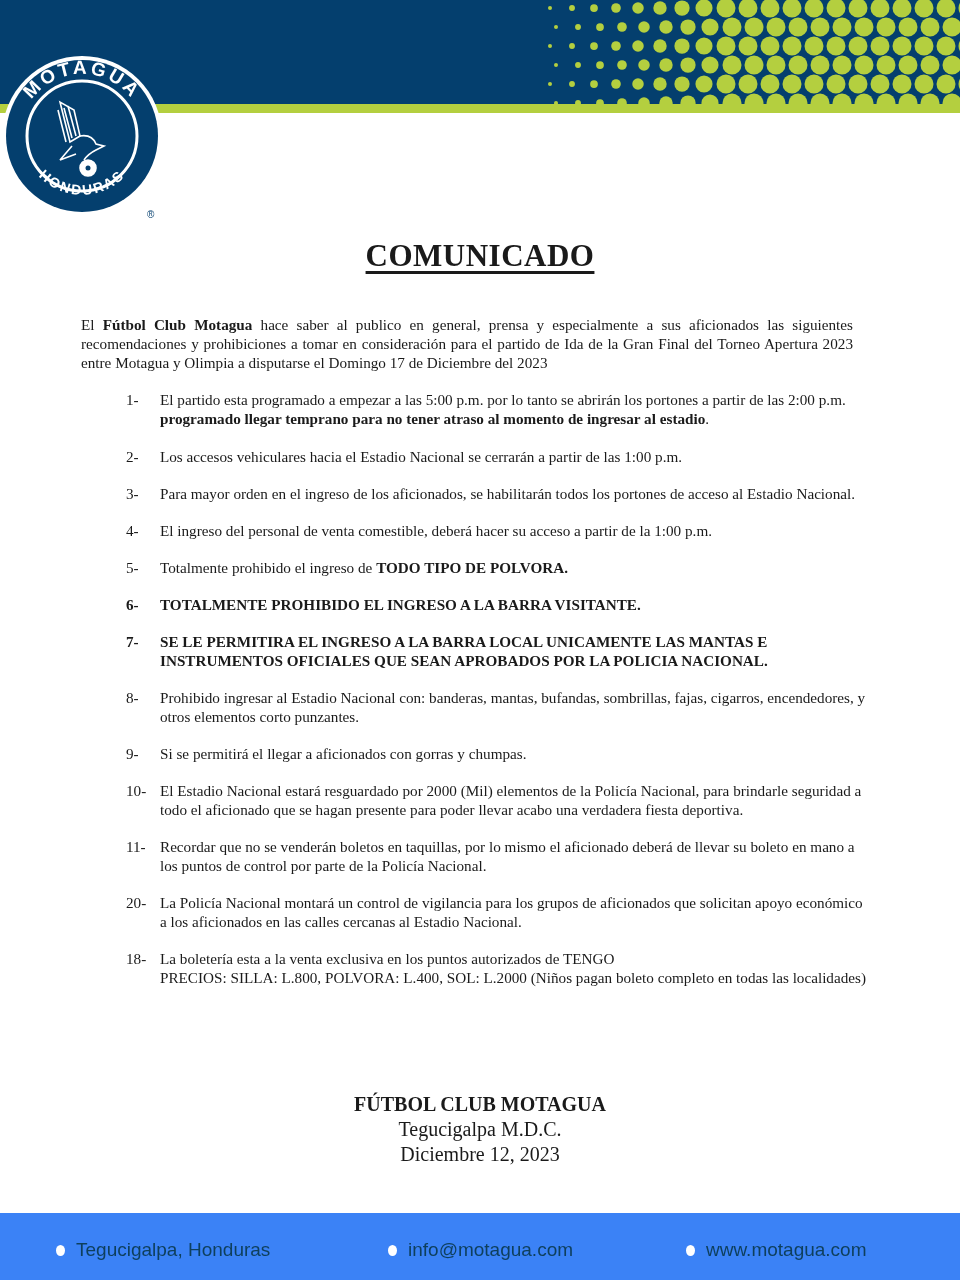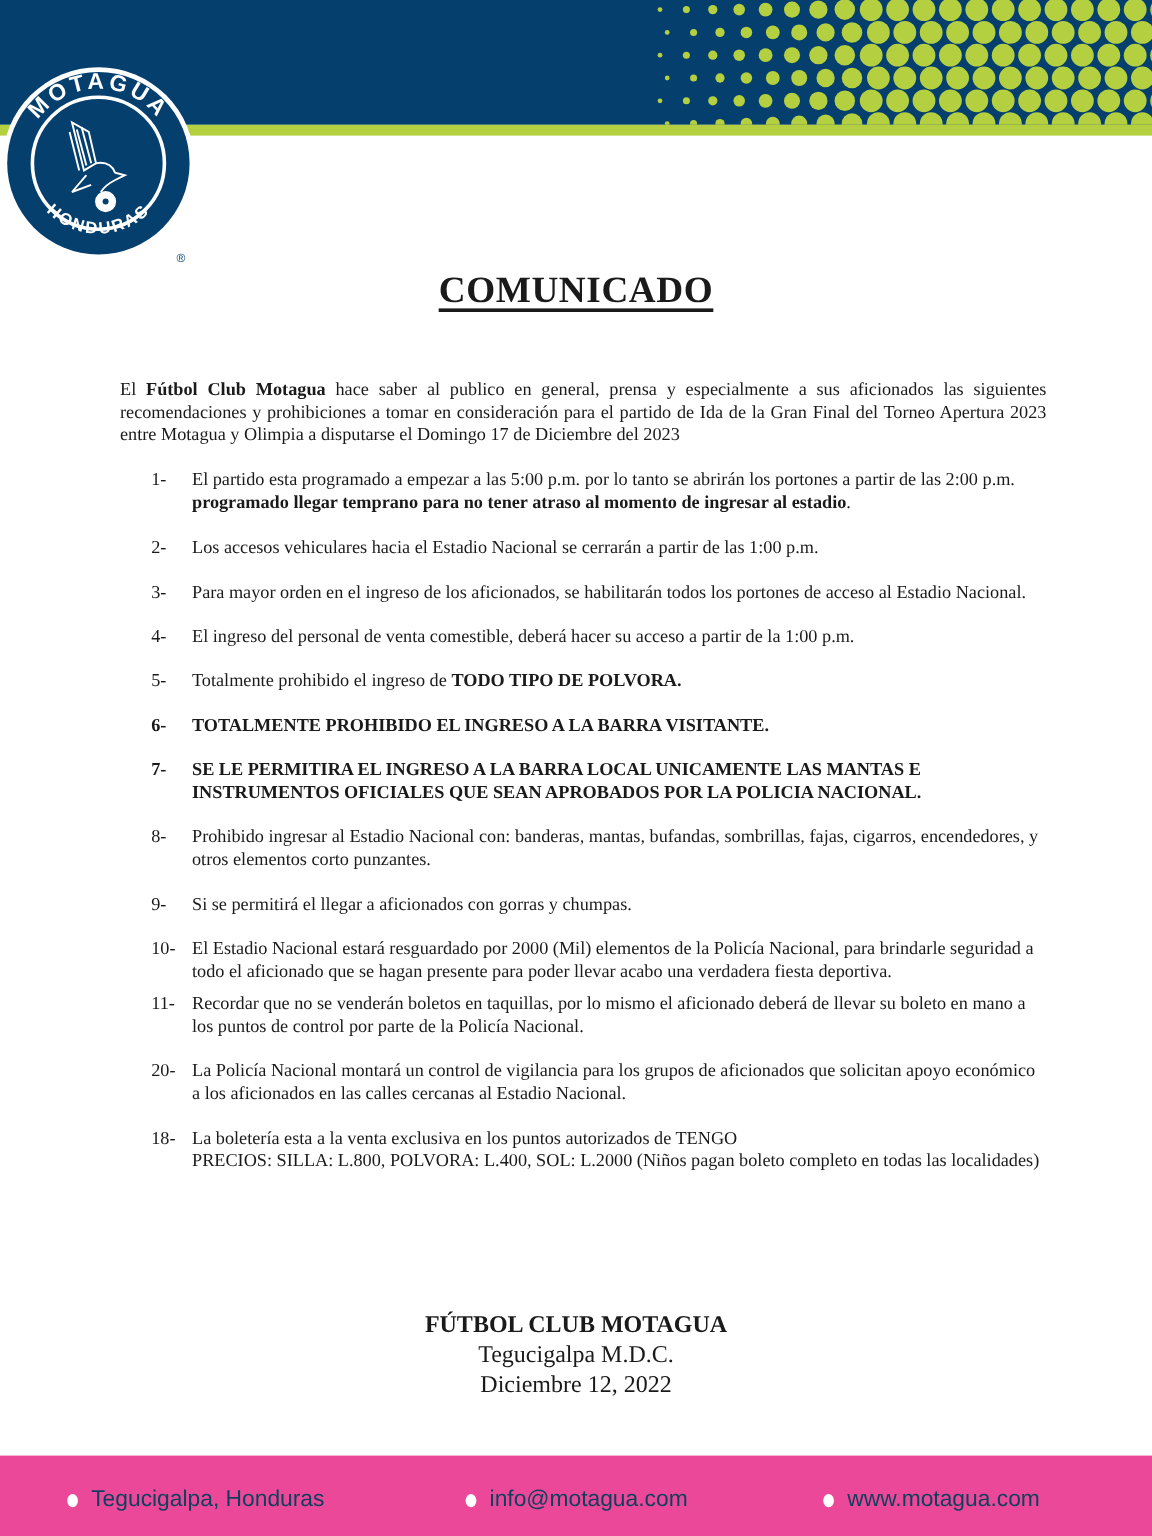--- a/index.html
+++ b/index.html
@@ -12,42 +12,42 @@
     position: absolute; left: 0; top: 0; width: 960px; height: 104px;
     background: #043f6e;
   }
   .header-stripe {
     position: absolute; left: 0; top: 104px; width: 960px; height: 9px;
     background: #b4cf3f;
   }
   .dots { position: absolute; left: 540px; top: 0; width: 420px; height: 104px; }
   .logo { position: absolute; left: 0; top: 50px; width: 168px; height: 172px; }
   .title {
-    position: absolute; top: 224px; left: 0; width: 960px; text-align: center;
+    position: absolute; top: 238px; left: 0; width: 960px; text-align: center;
     font-size: 31px; font-weight: bold; letter-spacing: 0.5px;
   }
   .title span { text-decoration: underline; text-decoration-thickness: 3px; text-underline-offset: 5px; }
   .intro {
-    position: absolute; left: 100px; top: 315px; width: 772px;
+    position: absolute; left: 81px; top: 315px; width: 772px;
     font-size: 15.2px; line-height: 19px; text-align: justify;
   }
   .items { position: absolute; left: 126px; top: 390px; width: 745px; }
   .item { display: flex; font-size: 15.2px; line-height: 19px; }
   .item .num { width: 34px; flex: none; }
   .item .txt { flex: 1; }
   .item.bold { font-weight: bold; }
   .b { font-weight: bold; }
   .signature {
     position: absolute; top: 1092px; left: 0; width: 960px; text-align: center;
     font-size: 20px; line-height: 25px;
   }
   .signature .org { font-weight: bold; }
   .footer {
     position: absolute; left: 0; top: 1213px; width: 960px; height: 67px;
-    background: #ec4899;
+    background: #3b82f6;
   }
   .footer-item {
     position: absolute; top: 26px; display: flex; align-items: center;
     font-family: "Liberation Sans", "DejaVu Sans", sans-serif;
     font-size: 19px; color: #0e3f5c;
   }
   .footer-item .bullet {
     width: 9px; height: 11px; border-radius: 50%; background: #ffffff;
     margin-right: 11px;
   }
@@ -247,38 +247,38 @@
     <span class="txt">Prohibido ingresar al Estadio Nacional con: banderas, mantas, bufandas, sombrillas, fajas, cigarros, encendedores, y otros elementos corto punzantes.</span>
   </div>
   <div class="item" style="margin-top:18px">
     <span class="num">9-</span>
     <span class="txt">Si se permitirá el llegar a aficionados con gorras y chumpas.</span>
   </div>
   <div class="item" style="margin-top:18px">
     <span class="num">10-</span>
     <span class="txt">El Estadio Nacional estará resguardado por 2000 (Mil) elementos de la Policía Nacional, para brindarle seguridad a todo el aficionado que se hagan presente para poder llevar acabo una verdadera fiesta deportiva.</span>
   </div>
-  <div class="item" style="margin-top:8px">
+  <div class="item" style="margin-top:18px">
     <span class="num">11-</span>
     <span class="txt">Recordar que no se venderán boletos en taquillas, por lo mismo el aficionado deberá de llevar su boleto en mano a los puntos de control por parte de la Policía Nacional.</span>
   </div>
   <div class="item" style="margin-top:18px">
     <span class="num">20-</span>
     <span class="txt">La Policía Nacional montará un control de vigilancia para los grupos de aficionados que solicitan apoyo económico a los aficionados en las calles cercanas al Estadio Nacional.</span>
   </div>
   <div class="item" style="margin-top:18px">
     <span class="num">18-</span>
     <span class="txt"><span>La boletería esta a la venta exclusiva en los puntos autorizados de TENGO</span><br><span>PRECIOS: SILLA: L.800, POLVORA: L.400, SOL: L.2000 (Niños pagan boleto completo en todas las localidades)</span></span>
   </div>
 </div>
 
 <div class="signature">
   <div class="org">FÚTBOL CLUB MOTAGUA</div>
   <div>Tegucigalpa M.D.C.</div>
-  <div>Diciembre 12, 2022</div>
+  <div>Diciembre 12, 2023</div>
 </div>
 
 <div class="footer">
   <div class="footer-item" style="left:56px">
     <span class="bullet"></span>
     <span>Tegucigalpa, Honduras</span>
   </div>
   <div class="footer-item" style="left:388px">
     <span class="bullet"></span>
     <span>info@motagua.com</span>

